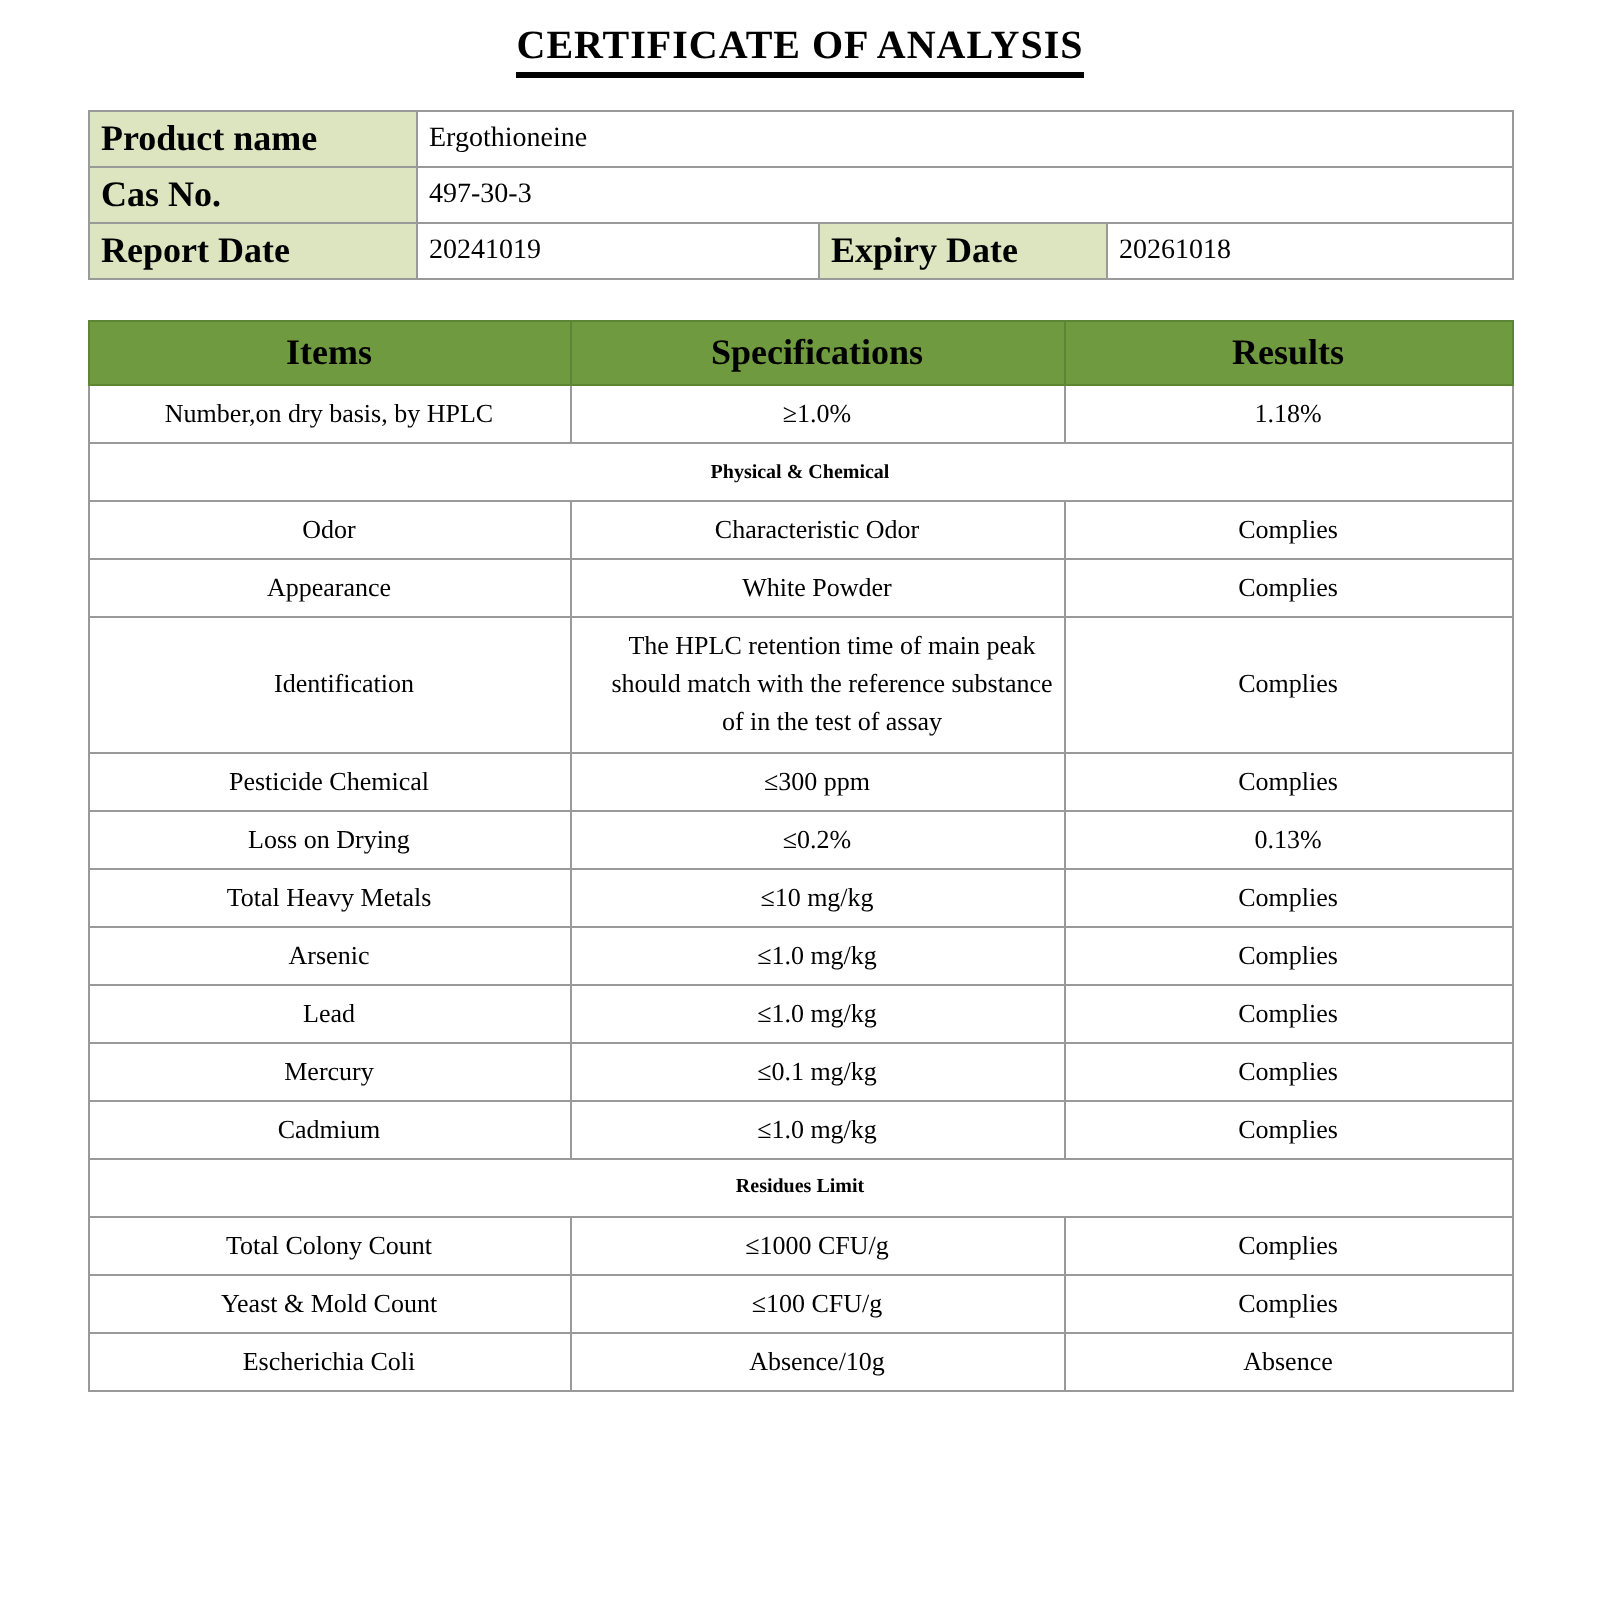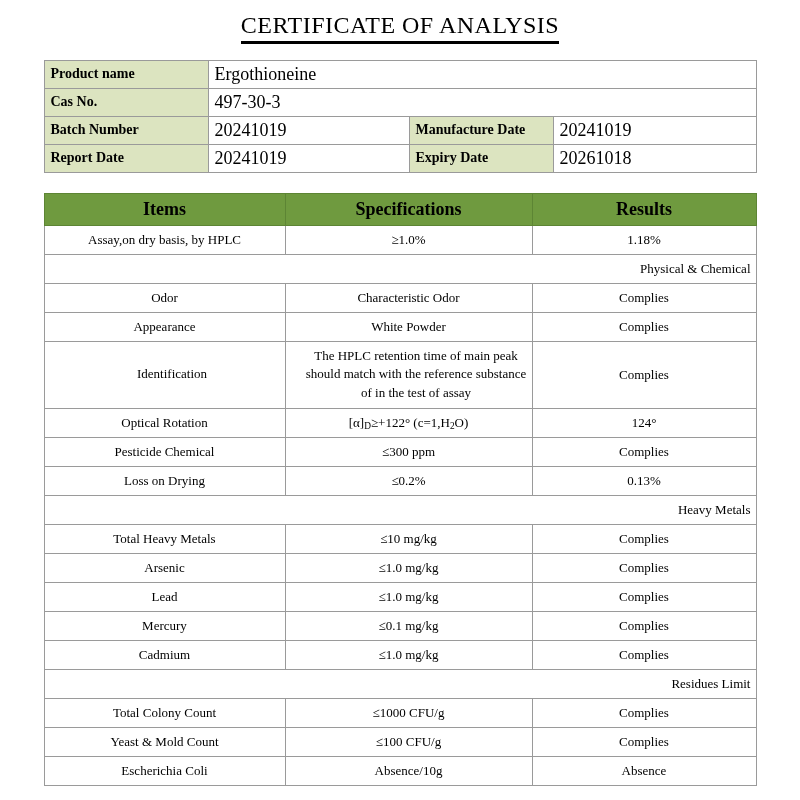--- a/index.html
+++ b/index.html
@@ -21,22 +21,22 @@
     box-sizing: border-box;
   }
 
   
   .title-wrap {
     text-align: center;
     padding-top: 12px;
   }
   .doc-title {
     display: inline-block;
-    font-size: 24px;
-    font-weight: normal;
+    font-size: 20px;
+    font-weight: bold;
     letter-spacing: 0.5px;
     line-height: 1.15;
     border-bottom: 3px solid #000;
     padding-bottom: 1px;
   }
 
   
   .info-table {
     width: 712px;
     margin: 16px auto 0 auto;
@@ -46,25 +46,25 @@
   }
   .info-table td {
     border: 1px solid #9a9a9a;
     padding: 3px 6px;
     height: 21px;
     vertical-align: middle;
   }
   .info-label {
     background: #dce4c0;
     font-weight: bold;
-    font-size: 14px;
+    font-size: 18px;
   }
   .info-value {
     background: #ffffff;
-    font-size: 18px;
+    font-size: 14px;
   }
 
   
   .main-table {
     width: 712px;
     margin: 20px auto 0 auto;
     border-collapse: collapse;
     table-layout: fixed;
     font-size: 13px;
   }
@@ -78,24 +78,23 @@
   .main-table thead th {
     background: #6f9a3f;
     color: #000000;
     font-weight: bold;
     font-size: 18px;
     height: 25px;
     border-color: #5d8534;
   }
   .section-row td {
     background: #dce4c0;
-    font-weight: normal;
-    font-size: 13px;
+    font-weight: bold;
+    font-size: 10px;
     height: 22px;
-    text-align: right;
   }
   .main-table tbody td {
     height: 22px;
     background: #ffffff;
   }
   td.multiline {
     line-height: 1.45;
     padding-top: 5px;
     padding-bottom: 5px;
     padding-left: 20px;
@@ -124,26 +123,20 @@
     <tbody>
       <tr>
         <td class="info-label">Product name</td>
         <td class="info-value" colspan="3">Ergothioneine</td>
       </tr>
       <tr>
         <td class="info-label">Cas No.</td>
         <td class="info-value" colspan="3">497-30-3</td>
       </tr>
       <tr>
-        <td class="info-label">Batch Number</td>
-        <td class="info-value">20241019</td>
-        <td class="info-label">Manufacture Date</td>
-        <td class="info-value">20241019</td>
-      </tr>
-      <tr>
         <td class="info-label">Report Date</td>
         <td class="info-value">20241019</td>
         <td class="info-label">Expiry Date</td>
         <td class="info-value">20261018</td>
       </tr>
     </tbody>
   </table>
 
   <table class="main-table">
     <colgroup>
@@ -153,60 +146,52 @@
     </colgroup>
     <thead>
       <tr>
         <th>Items</th>
         <th>Specifications</th>
         <th>Results</th>
       </tr>
     </thead>
     <tbody id="main-body">
         <tr>
-          <td>Assay,on dry basis, by HPLC</td>
+          <td>Number,on dry basis, by HPLC</td>
           <td>≥1.0%</td>
           <td>1.18%</td>
         </tr>
         <tr class="section-row">
           <td colspan="3">Physical &amp; Chemical</td>
         </tr>
         <tr>
           <td>Odor</td>
           <td>Characteristic Odor</td>
           <td>Complies</td>
         </tr>
         <tr>
           <td>Appearance</td>
           <td>White Powder</td>
           <td>Complies</td>
         </tr>
         <tr>
           <td class="multiline">Identification</td>
           <td class="multiline">The HPLC retention time of main peak should match with the reference substance of in the test of assay</td>
           <td>Complies</td>
-        </tr>
-        <tr>
-          <td>Optical Rotation</td>
-          <td>[α]<sub>D</sub>≥+122°  (c=1,H<sub>2</sub>O)</td>
-          <td>124°</td>
         </tr>
         <tr>
           <td>Pesticide Chemical</td>
           <td>≤300 ppm</td>
           <td>Complies</td>
         </tr>
         <tr>
           <td>Loss on Drying</td>
           <td>≤0.2%</td>
           <td>0.13%</td>
         </tr>
-        <tr class="section-row">
-          <td colspan="3">Heavy Metals</td>
-        </tr>
         <tr>
           <td>Total Heavy Metals</td>
           <td>≤10 mg/kg</td>
           <td>Complies</td>
         </tr>
         <tr>
           <td>Arsenic</td>
           <td>≤1.0 mg/kg</td>
           <td>Complies</td>
         </tr>

